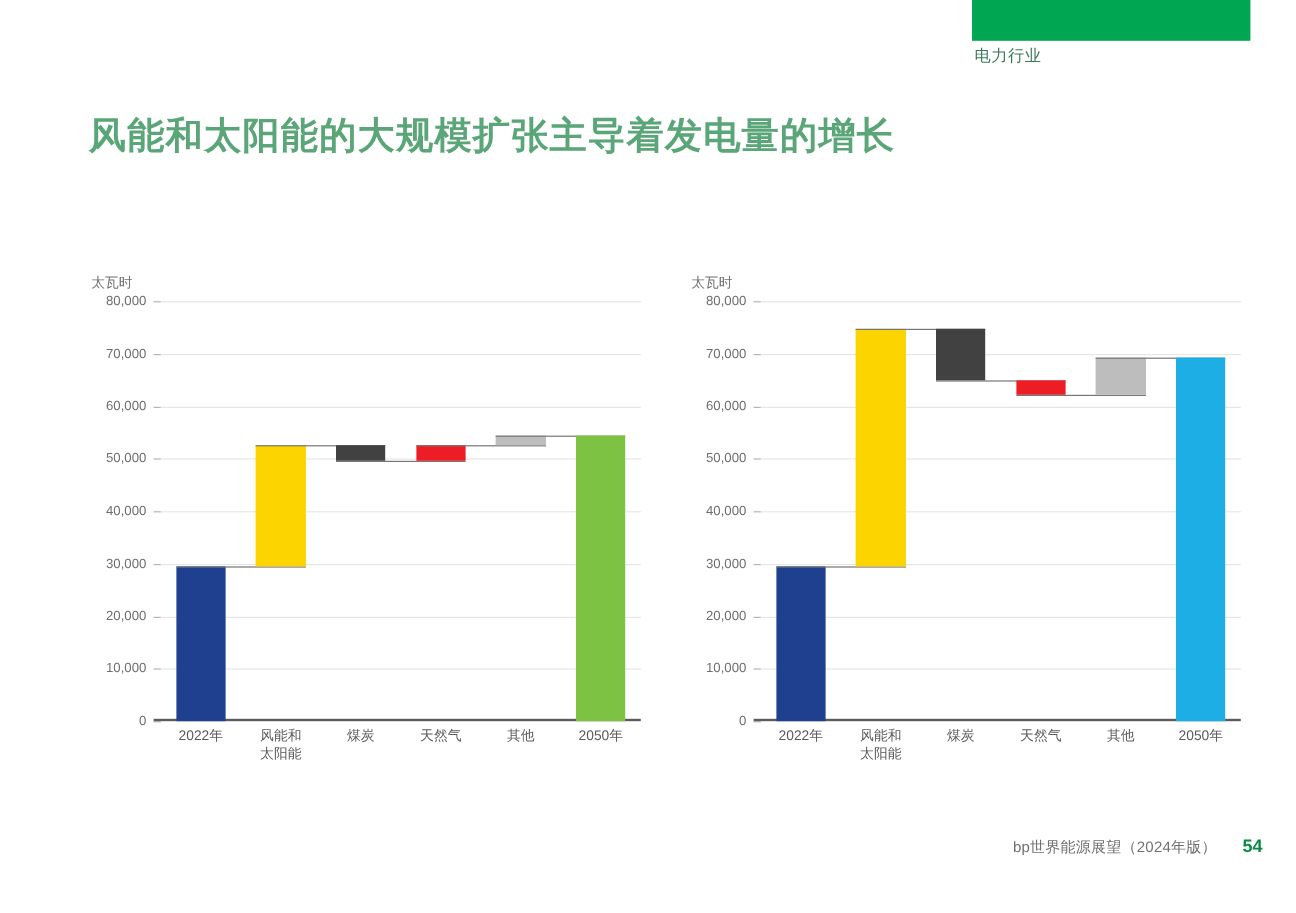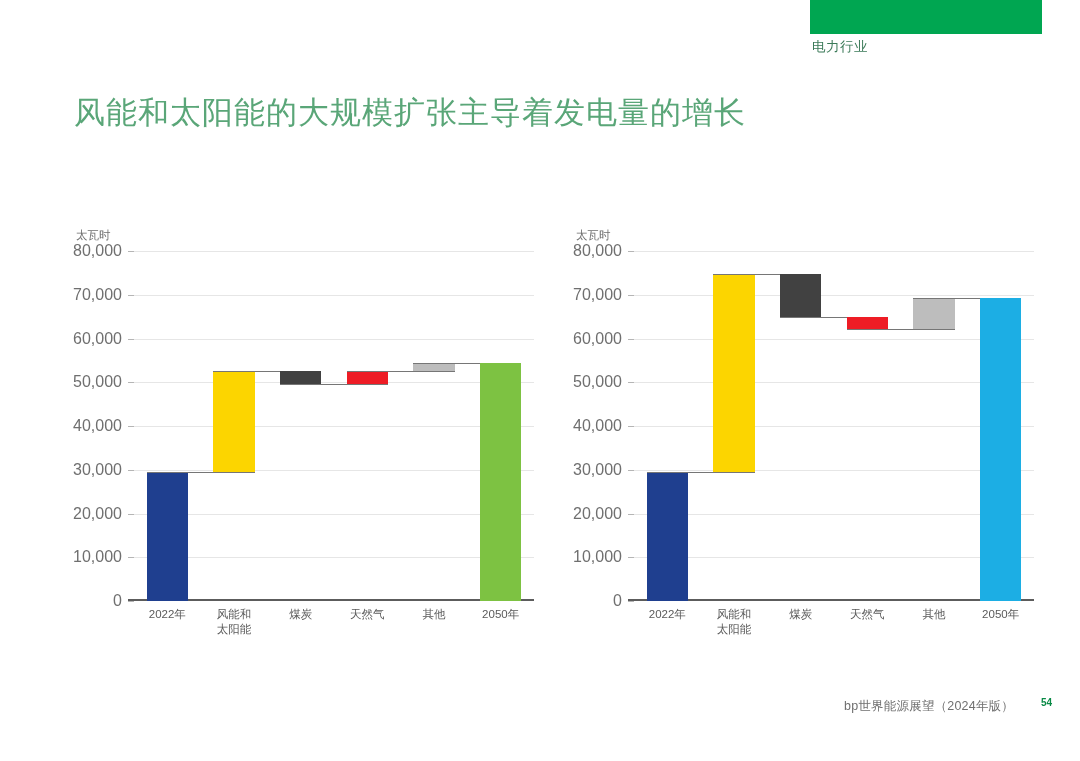--- a/index.html
+++ b/index.html
@@ -17,42 +17,42 @@
   }
   .header-label{
     position:absolute;left:812px;top:38px;
     font-size:13.5px;color:#3b7a58;letter-spacing:.5px;
   }
 
   
   .slide-title{
     position:absolute;left:74px;top:70px;
     font-size:31px;line-height:44px;color:#5aa678;
-    letter-spacing:1px;font-weight:400;white-space:nowrap;
+    letter-spacing:1px;font-weight:700;white-space:nowrap;
   }
 
   
   .panel{position:absolute;top:228px;width:480px;height:470px;}
   .panel.left{left:76px;}
   .panel.right{left:576px;}
 
   .panel-title{
     font-size:12.5px;color:#0a8a46;font-weight:bold;letter-spacing:.2px;
     margin:0 0 16px 0;
   }
   .axis-unit{
     font-size:11.5px;color:#6f6f6f;margin:0 0 8px 0;
   }
 
   .plot-wrap{position:relative;width:480px;height:390px;}
 
   
   .y-labels{position:absolute;left:0;top:0;width:52px;height:350px;}
   .y-label{
-    position:absolute;right:6px;font-size:16px;color:#6f6f6f;
+    position:absolute;right:6px;font-size:11px;color:#6f6f6f;
     transform:translateY(-50%);white-space:nowrap;
   }
   .y-tick{
     position:absolute;left:52px;width:6px;height:1px;background:#b5b5b5;
   }
 
   
   .plot{
     position:absolute;left:58px;top:0;width:400px;height:350px;
   }
@@ -75,21 +75,21 @@
     white-space:pre-line;
   }
 
   
   .footer-text{
     position:absolute;right:66px;top:698px;
     font-size:12.5px;color:#6f6f6f;letter-spacing:.2px;
   }
   .footer-page{
     position:absolute;right:28px;top:697px;
-    font-size:10px;color:#0a8a46;font-weight:bold;
+    font-size:15px;color:#0a8a46;font-weight:bold;
   }
 </style>
 </head>
 <body>
 
 <div class="slide">
 
   <div class="header-bar"></div>
   <div class="header-label">电力行业</div>
 

